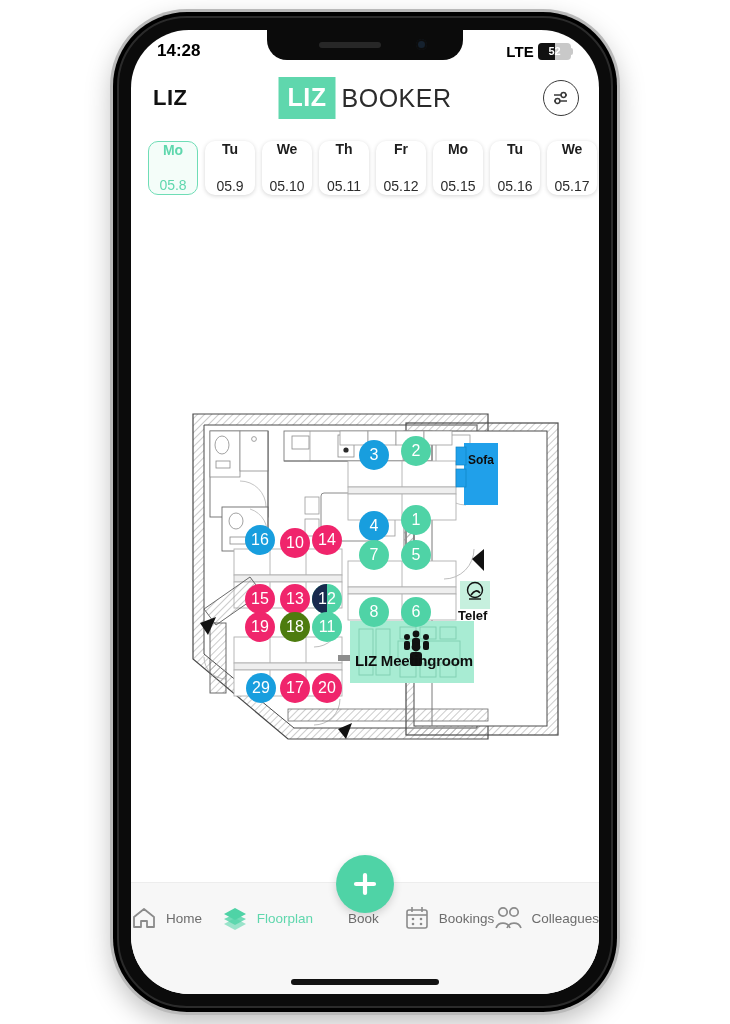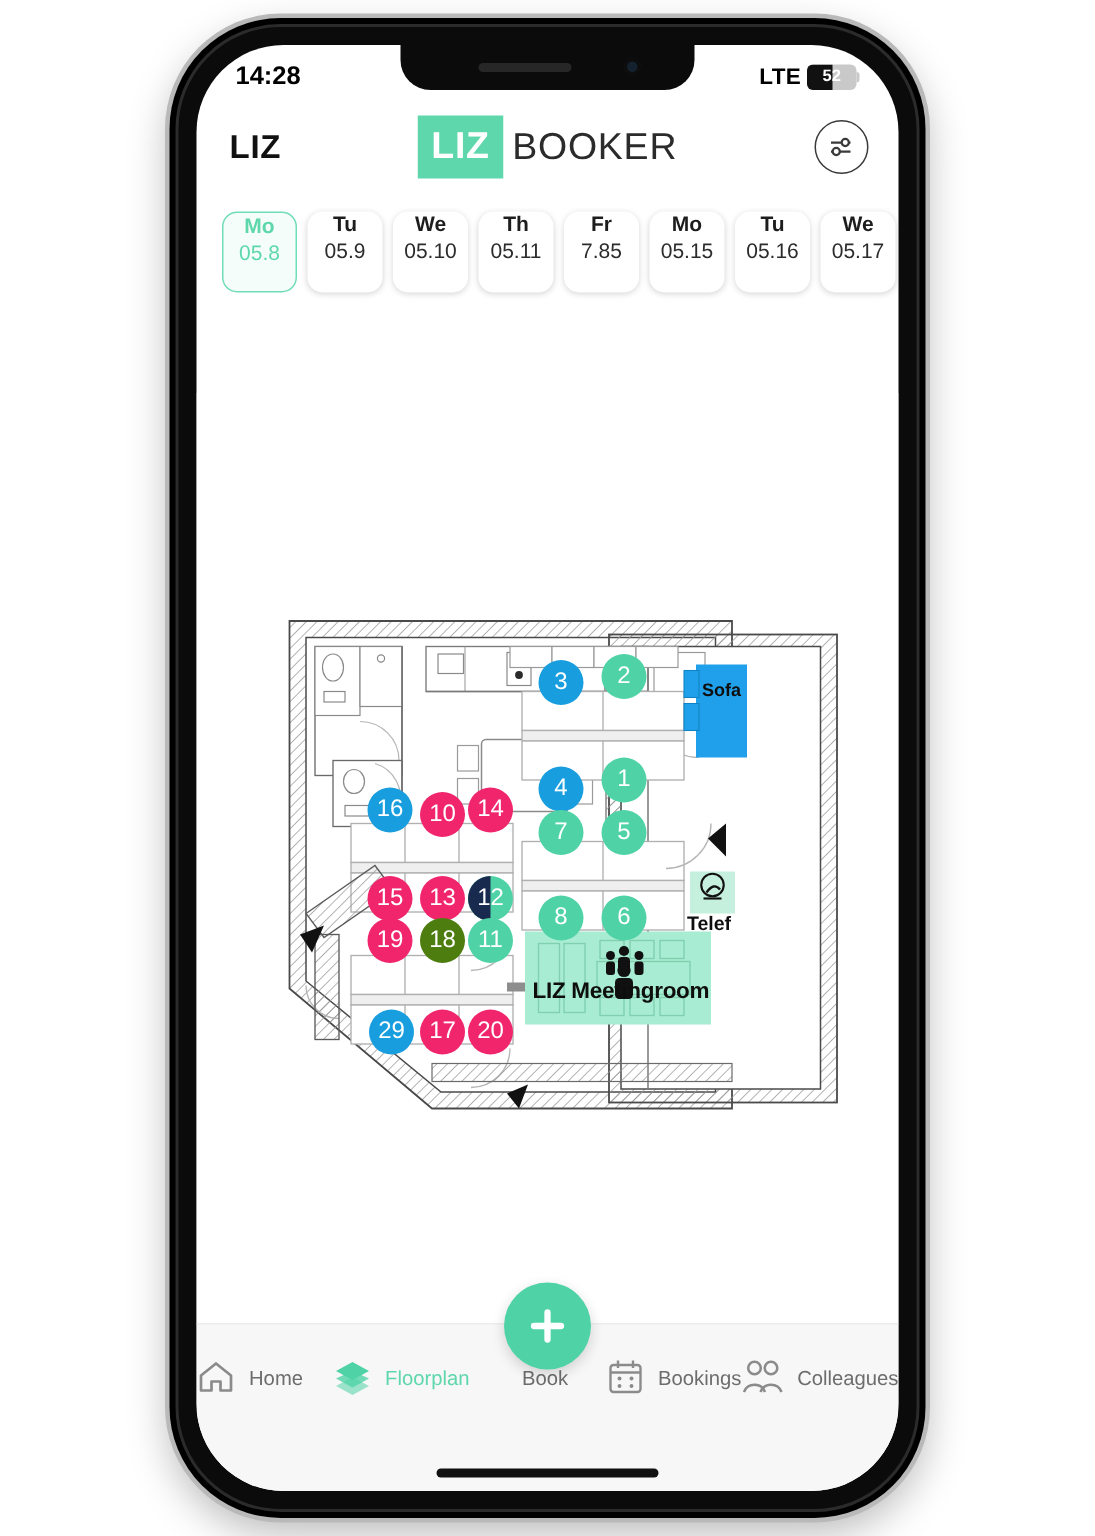--- a/index.html
+++ b/index.html
@@ -136,21 +136,21 @@
     gap: 7px; padding-left: 17px;
     overflow: hidden;
   }
   .daychip {
     flex: 0 0 auto;
     width: 50px; height: 54px;
     border-radius: 10px;
     background: #fff;
     box-shadow: 0 1px 4px rgba(0,0,0,.17);
     display: flex; flex-direction: column;
-    align-items: center; justify-content: flex-start;
+    align-items: center; justify-content: space-between;
     cursor: pointer;
   }
   .daychip .dw { font-size: 14px; font-weight: bold; color: #1d1d1d; line-height: 1.25; }
   .daychip .dd { font-size: 14px; color: #2c2c2c; line-height: 1.25; }
   .daychip.active {
     border: 1.6px solid #6fddb6;
     background: #f4fdf9;
     box-shadow: none;
   }
   .daychip.active .dw, .daychip.active .dd { color: #5fd7ad; }
@@ -292,21 +292,21 @@
         <div class="daychip">
           <div class="dw">We</div>
           <div class="dd">05.10</div>
         </div>
         <div class="daychip">
           <div class="dw">Th</div>
           <div class="dd">05.11</div>
         </div>
         <div class="daychip">
           <div class="dw">Fr</div>
-          <div class="dd">7.85</div>
+          <div class="dd">05.12</div>
         </div>
         <div class="daychip">
           <div class="dw">Mo</div>
           <div class="dd">05.15</div>
         </div>
         <div class="daychip">
           <div class="dw">Tu</div>
           <div class="dd">05.16</div>
         </div>
         <div class="daychip">

